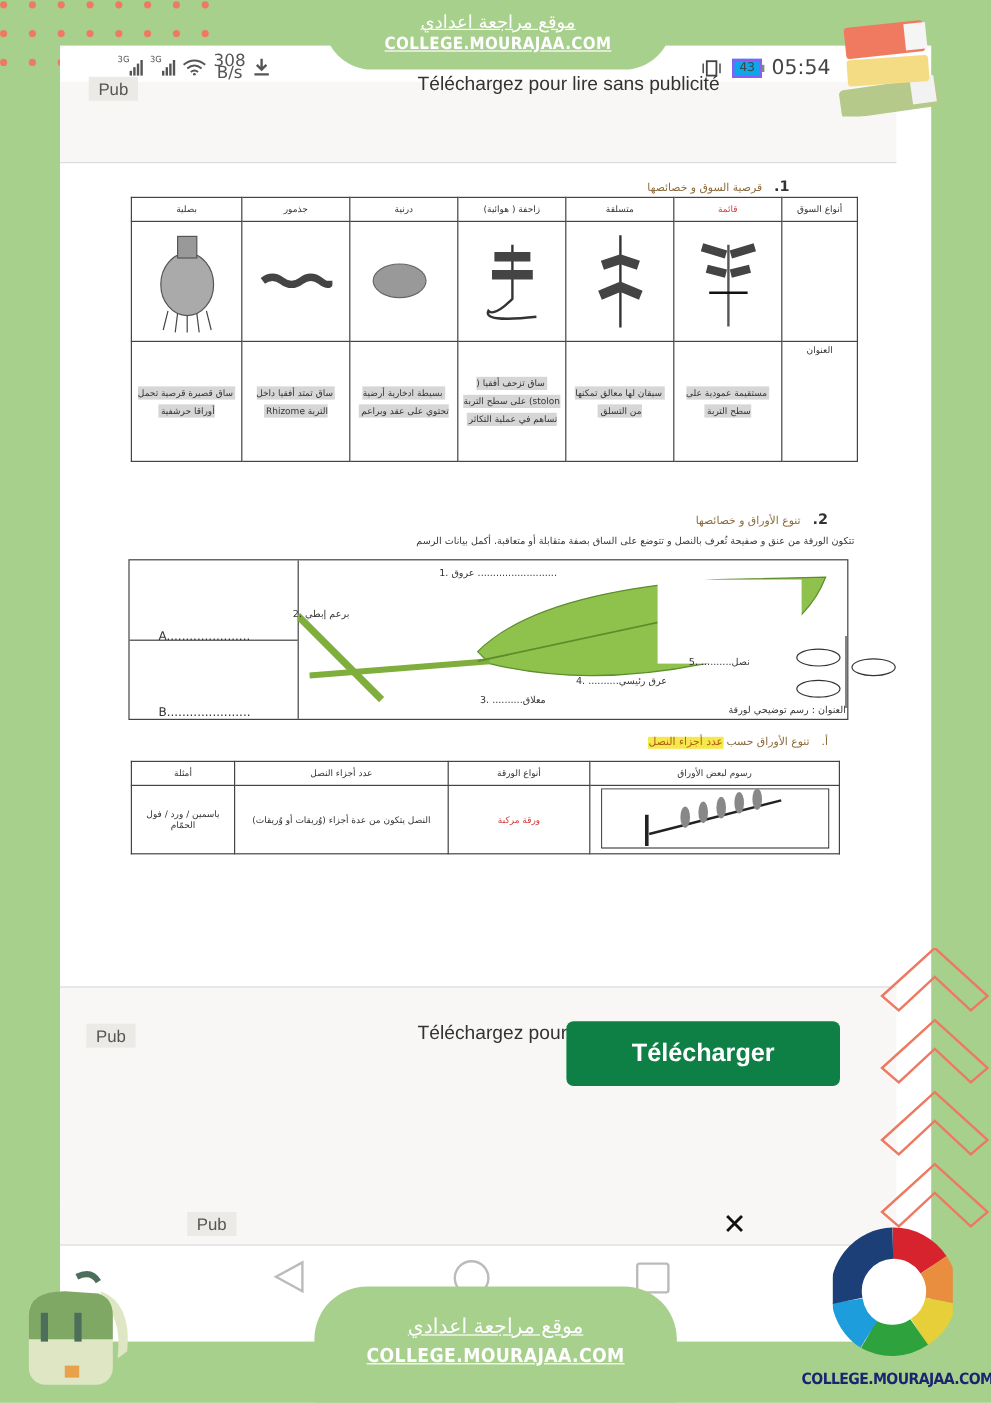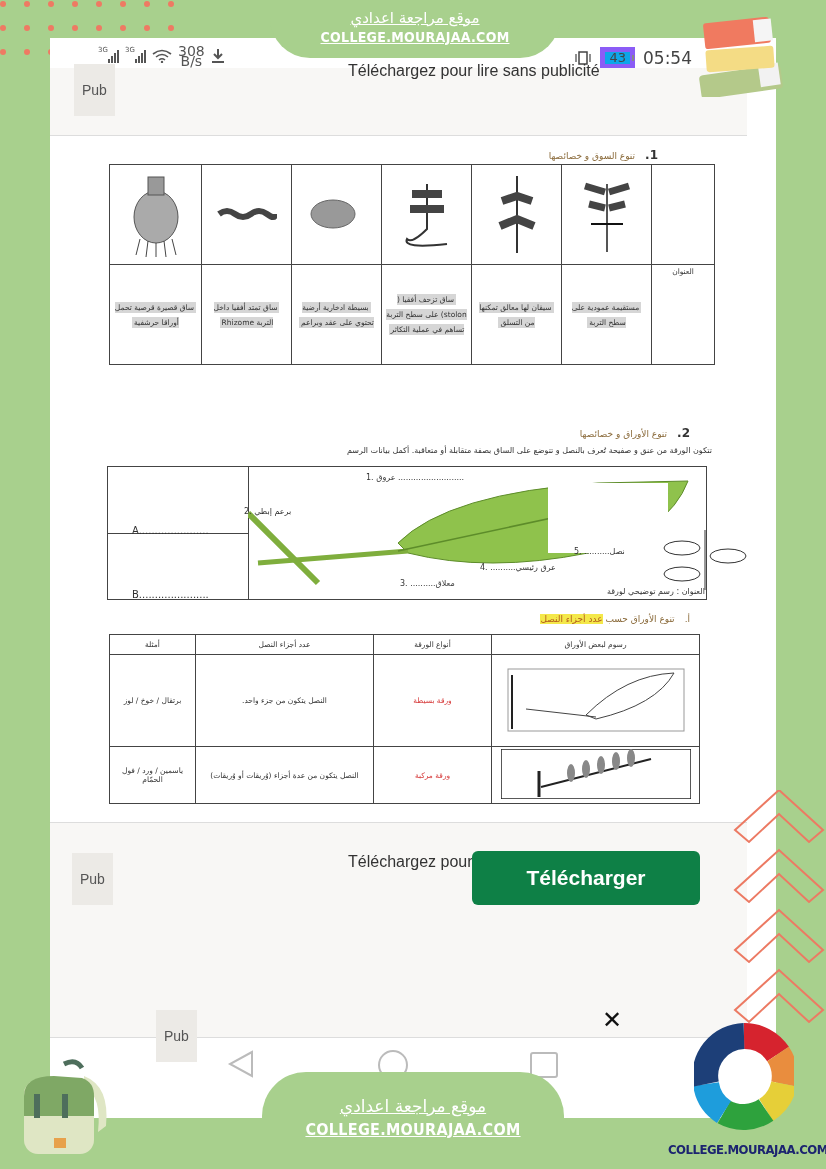--- a/index.html
+++ b/index.html
@@ -19,26 +19,26 @@
   .bottom-banner .banner-en { font-size: 16px; line-height: 24px; }
 
   
   .statusbar { position: absolute; left: 50px; top: 44px; width: 690px; height: 28px; font-size: 13px; color: #444; }
   .sb-left { position: absolute; left: 48px; top: 2px; display: flex; align-items: center; gap: 6px; }
   .signal { display: inline-flex; align-items: flex-end; gap: 1px; height: 14px; position: relative; padding-left: 10px; }
   .signal i { display: block; width: 2px; background: #555; }
   .signal sup { position: absolute; left: 0; top: -3px; font-size: 7px; color: #555; }
   .speed { font-size: 14px; line-height: 10px; color: #555; text-align: center; }
   .sb-right { position: absolute; right: 48px; top: 3px; display: flex; align-items: center; gap: 8px; font-size: 17px; color: #444; }
-  .battery { font-size: 13px; border: 5px solid #8b5cf6; background: #0ea5e9; padding: 0 4px; line-height: 12px; position: relative; }
+  .battery { font-size: 10px; border: 2px solid #8b5cf6; background: #0ea5e9; padding: 0 4px; line-height: 12px; position: relative; }
   .battery:after { content: ""; position: absolute; right: -4px; top: 3px; width: 2px; height: 6px; background: #888; }
 
   
   .ad-top { position: absolute; left: 50px; top: 68px; width: 697px; height: 68px; background: #f8f7f5; border-bottom: 1px solid #ddd; }
-  .pub-chip { position: absolute; background: #eceae6; color: #555; font-size: 14px; padding: 18px 8px; font-family: "Liberation Sans", sans-serif; }
+  .pub-chip { position: absolute; background: #eceae6; color: #555; font-size: 14px; padding: 2px 8px; font-family: "Liberation Sans", sans-serif; }
   .dl-link { position: absolute; color: #333; font-size: 16px; font-family: "Liberation Sans", sans-serif; white-space: nowrap; overflow: hidden; }
 
   
   .doc { position: absolute; left: 100px; top: 140px; width: 620px; height: 680px; font-family: "DejaVu Sans", sans-serif; color: #222; }
   .sec-title { position: absolute; font-size: 9px; color: #8a6a3a; direction: rtl; white-space: nowrap; }
   .sec-title b { color: #333; font-size: 12px; margin-left: 10px; }
   table { border-collapse: collapse; position: absolute; table-layout: fixed; }
   td { border: 1px solid #444; font-size: 7.5px; text-align: center; vertical-align: middle; direction: rtl; padding: 2px; color: #333; }
   .hl { background: #d6d6d6; padding: 1px 2px; line-height: 15px; }
   .red { color: #d63a3a; }
@@ -148,33 +148,42 @@
   <rect x="10" y="58" width="82" height="24" rx="4" fill="#b4c98a" transform="rotate(-8 50 70)"></rect>
   <rect x="70" y="56" width="20" height="22" fill="#f2f2f2" transform="rotate(-8 50 70)"></rect>
   <rect x="16" y="36" width="68" height="22" rx="3" fill="#f4dc85" transform="rotate(-4 50 47)"></rect>
   <rect x="14" y="8" width="66" height="26" rx="3" fill="#f07a60" transform="rotate(-6 47 21)"></rect>
   <rect x="64" y="10" width="18" height="22" fill="#f5f5f5" transform="rotate(-6 47 21)"></rect>
 </svg>
 
 <div class="doc">
 
   <div class="sec-title" style="right:62px; top:8px;">
-    <b>1.</b><span>تنوع السوق و خصائصها</span>
+    <b>1.</b><span>قرصية السوق و خصائصها</span>
   </div>
   <table style="left:9px; top:24px; width:605px;">
     <colgroup>
       <col style="width:92px">
         <col style="width:90px">
         <col style="width:90px">
         <col style="width:90px">
         <col style="width:90px">
         <col style="width:90px">
         <col style="width:63px">
     </colgroup>
     <tbody>
+        <tr style="height:20px;">
+      <td>بصلية</td>
+      <td>جذمور</td>
+      <td>درنية</td>
+      <td>زاحفة ( هوائية)</td>
+      <td>متسلقة</td>
+      <td class="red">قائمة</td>
+      <td>أنواع السوق</td>
+    </tr>
     <tr class="imgcell">
       <td><svg width="60" height="90" viewBox="0 0 60 90">
               <ellipse cx="30" cy="48" rx="22" ry="26" fill="#aaa" stroke="#555"></ellipse>
               <rect x="22" y="8" width="16" height="18" fill="#999" stroke="#555"></rect>
               <path d="M14 70 L10 86 M22 72 L20 88 M30 74 L30 88 M38 72 L40 88 M46 70 L50 86" stroke="#444"></path>
             </svg></td>
       <td><svg width="60" height="20" viewBox="0 0 60 20">
               <path d="M2 10 Q10 4 18 10 T34 10 T50 10 T58 10" stroke="#444" stroke-width="6" fill="none"></path>
             </svg></td>
       <td><svg width="60" height="40" viewBox="0 0 60 40">
@@ -249,33 +258,20 @@
         <col style="width:118px">
         <col style="width:208px">
       </colgroup>
     <tbody>
         <tr style="height:20px;">
       <td>أمثلة</td>
       <td>عدد أجزاء النصل</td>
       <td>أنواع الورقة</td>
       <td>رسوم لبعض الأوراق</td>
     </tr>
-    <tr style="height:92px;">
-      <td>برتقال / خوخ / لوز</td>
-      <td>النصل يتكون من جزء واحد.</td>
-      <td class="red">ورقة بسيطة</td>
-      <td>
-        <svg width="180" height="70" viewBox="0 0 180 70">
-              <rect x="2" y="4" width="176" height="62" fill="none" stroke="#999"></rect>
-              <path d="M80 50 Q120 10 168 8 Q150 40 90 54 Z" fill="none" stroke="#444"></path>
-              <line x1="20" y1="44" x2="90" y2="52" stroke="#444"></line>
-              <line x1="6" y1="10" x2="6" y2="64" stroke="#222" stroke-width="2"></line>
-            </svg>
-      </td>
-    </tr>
     <tr style="height:56px;">
       <td>ياسمين / ورد / فول الحمّام</td>
       <td>النصل يتكون من عدة أجزاء (وُريقات أو وُريقات)</td>
       <td class="red">ورقة مركبة</td>
       <td>
         <svg width="190" height="50" viewBox="0 0 190 50">
               <rect x="0" y="0" width="190" height="50" fill="none" stroke="#222" stroke-width="1.5"></rect>
               <line x1="40" y1="38" x2="150" y2="10" stroke="#222" stroke-width="2"></line>
               <line x1="38" y1="22" x2="38" y2="48" stroke="#222" stroke-width="3"></line>
               <g fill="#888">

